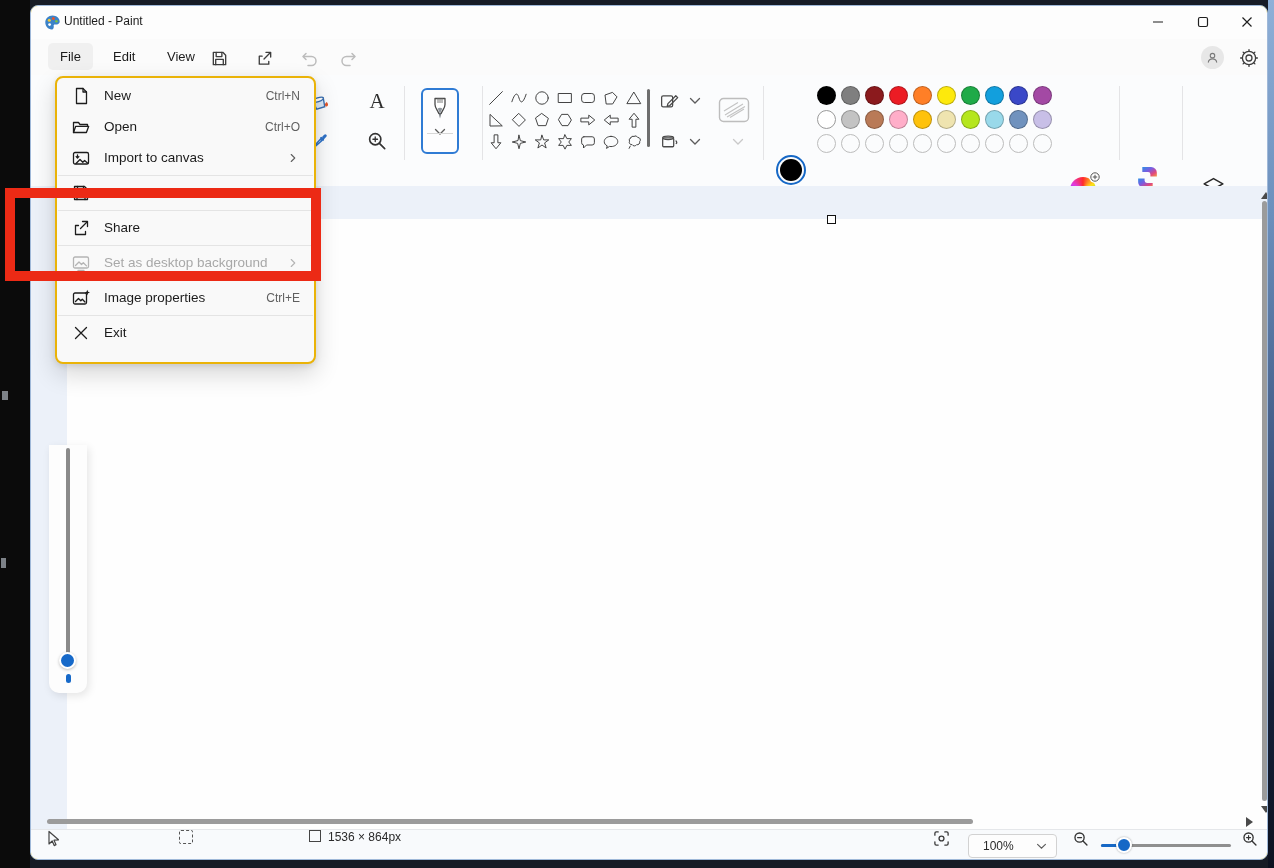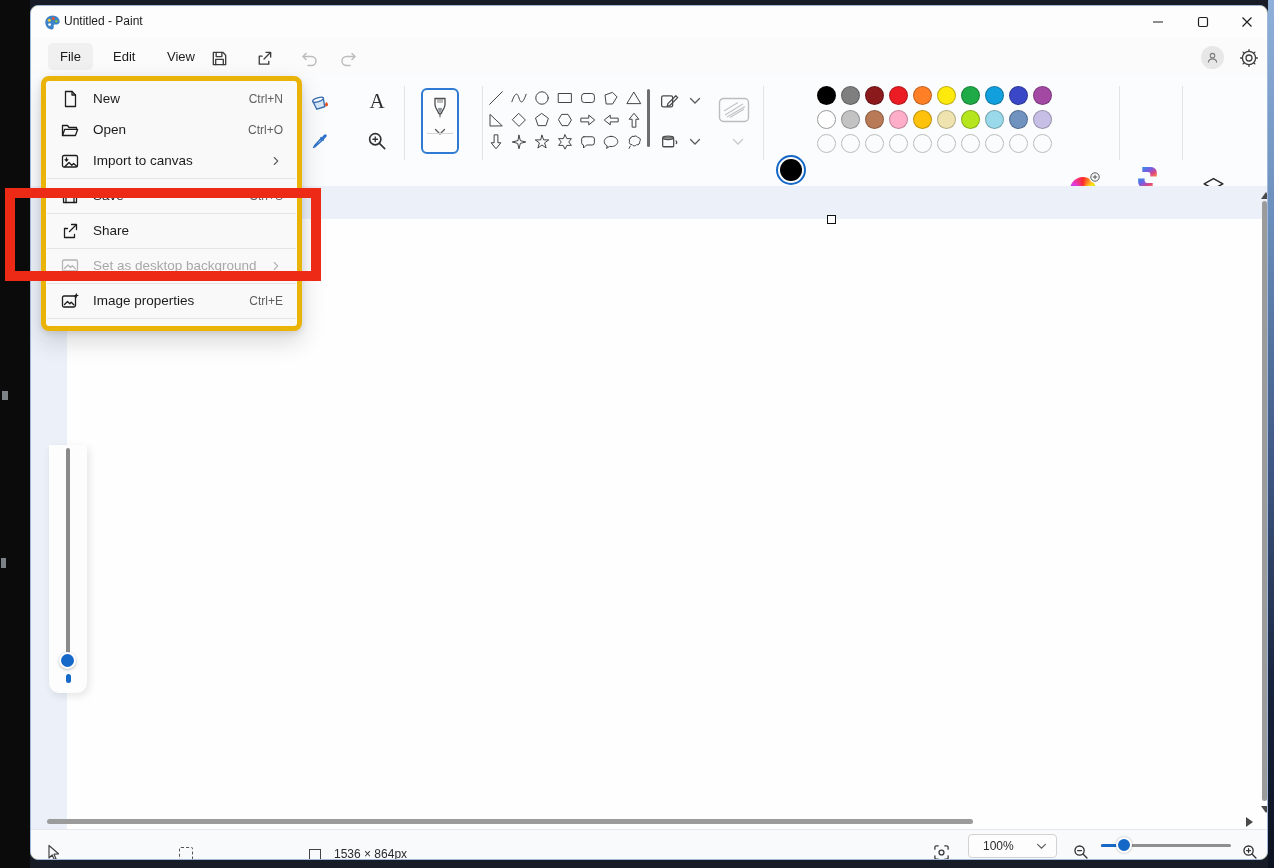--- a/index.html
+++ b/index.html
@@ -49,28 +49,28 @@
   
   .canvas-area{position:absolute;left:0;top:180px;width:1238px;height:643px;background:#ecf1f9}
   .canvas-white{position:absolute;left:36px;top:33px;width:1202px;height:610px;background:#fefefe}
   .canvas-handle{position:absolute;left:796px;top:29px;width:9px;height:9px;background:#fff;border:1.5px solid #111}
   .hscroll-thumb{position:absolute;left:16px;top:633px;width:926px;height:5px;background:#9b9b9b;border-radius:3px}
   .vscroll-thumb{position:absolute;left:1231px;top:15px;width:5px;height:600px;background:#9b9b9b;border-radius:3px}
   .scroll-arrow{position:absolute;width:0;height:0}
 
   
   .statusbar{position:absolute;left:0;top:823px;width:100%;height:32px;background:#f8fafc;border-top:1px solid #e5e7ea;font-size:12px;color:#2a2a2a}
-  .status-item{position:absolute;top:0;height:31px;display:flex;align-items:flex-end;gap:13px}
+  .status-item{position:absolute;top:0;height:31px;display:flex;align-items:flex-start;gap:7px}
   .zoom-select{position:absolute;left:937px;top:4px;width:89px;height:24px;border:1px solid #d2d2d2;border-radius:4px;background:#fdfdfd;display:flex;align-items:center;justify-content:space-between;padding:0 9px 0 14px}
   .zoom-track{position:absolute;left:1070px;top:14px;width:130px;height:3px;background:#8f8f8f;border-radius:2px}
   .zoom-track-active{position:absolute;left:1070px;top:14px;width:22px;height:3px;background:#1668c6;border-radius:2px}
   .zoom-thumb{position:absolute;left:1085px;top:7px;width:16px;height:16px;border-radius:50%;background:#1668c6;border:2.5px solid #fff;box-shadow:0 0 2px rgba(0,0,0,.35)}
 
   
-  .file-menu{position:absolute;left:10px;top:70px;width:261px;background:#f9f9f9;border:5px solid #eab308;border-radius:8px;box-shadow:0 10px 24px rgba(0,0,0,.16),0 2px 6px rgba(0,0,0,.10);z-index:30;padding:2px 0 6px 0}
+  .file-menu{position:absolute;left:24px;top:70px;width:261px;background:#f9f9f9;border:2px solid #eab308;border-radius:8px;box-shadow:0 10px 24px rgba(0,0,0,.16),0 2px 6px rgba(0,0,0,.10);z-index:30;padding:2px 0 14px 0}
   .menu-item{height:31px;display:flex;align-items:center;padding:0 14px;color:#1b1b1b;font-size:13.5px}
   .menu-item .mi-icon{width:20px;height:20px;margin-right:13px;color:#1d1d1d;flex:none}
   .menu-item .mi-label{flex:1}
   .menu-item .mi-shortcut{font-size:12px;color:#5f5f5f}
   .menu-item.disabled{color:#a8a8a8}
   .menu-item.disabled .mi-icon{color:#b4b4b4}
   .menu-sep{height:1px;background:#e4e4e4;margin:1.5px 1px}
 
   
   .slider-strip{position:absolute;left:18px;top:439px;width:38px;height:248px;background:#fdfdfd;border-radius:0 0 10px 10px;box-shadow:2px 3px 8px rgba(0,0,0,.10);z-index:29}
@@ -579,20 +579,28 @@
           <svg width="20" height="20" viewBox="0 0 20 20" style="fill:none;stroke:currentColor;stroke-width:1.3;stroke-linecap:round;stroke-linejoin:round">
             <rect x="2.5" y="5" width="13" height="11" rx="1.5"></rect>
             <path d="M4.5 13.5 l3-3 2.3 2.3 1.5-1.5 2.7 2.7"></path>
             <path d="M16.3 1.8 l.8 1.9 1.9.8 -1.9.8 -.8 1.9 -.8-1.9 -1.9-.8 1.9-.8 z" fill="currentColor" stroke="none"></path>
           </svg>
         </span>
         <span class="mi-label">Image properties</span>
         <span class="mi-shortcut">Ctrl+E</span>
       </div>
       <div class="menu-sep"></div>
+      <div class="menu-item">
+        <span class="mi-icon">
+          <svg width="20" height="20" viewBox="0 0 20 20" style="fill:none;stroke:currentColor;stroke-width:1.3;stroke-linecap:round;stroke-linejoin:round">
+            <path d="M4.5 4.5 L15.5 15.5 M15.5 4.5 L4.5 15.5"></path>
+          </svg>
+        </span>
+        <span class="mi-label">Exit</span>
+      </div>
     </div>
 
   <div class="slider-strip">
     <div class="slider-line"></div>
     <div class="slider-dot"></div>
     <div class="slider-pill"></div>
   </div>
 </div>
 
 <div class="red-annotation"></div>

